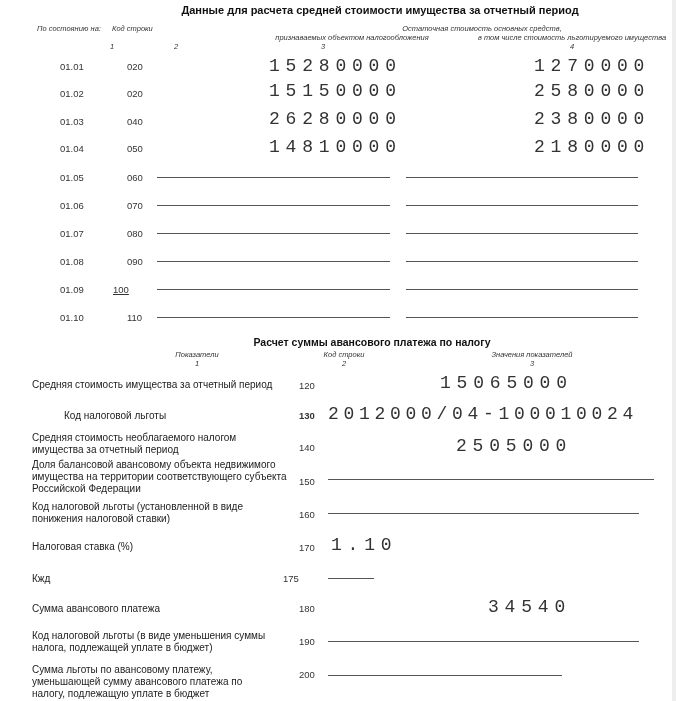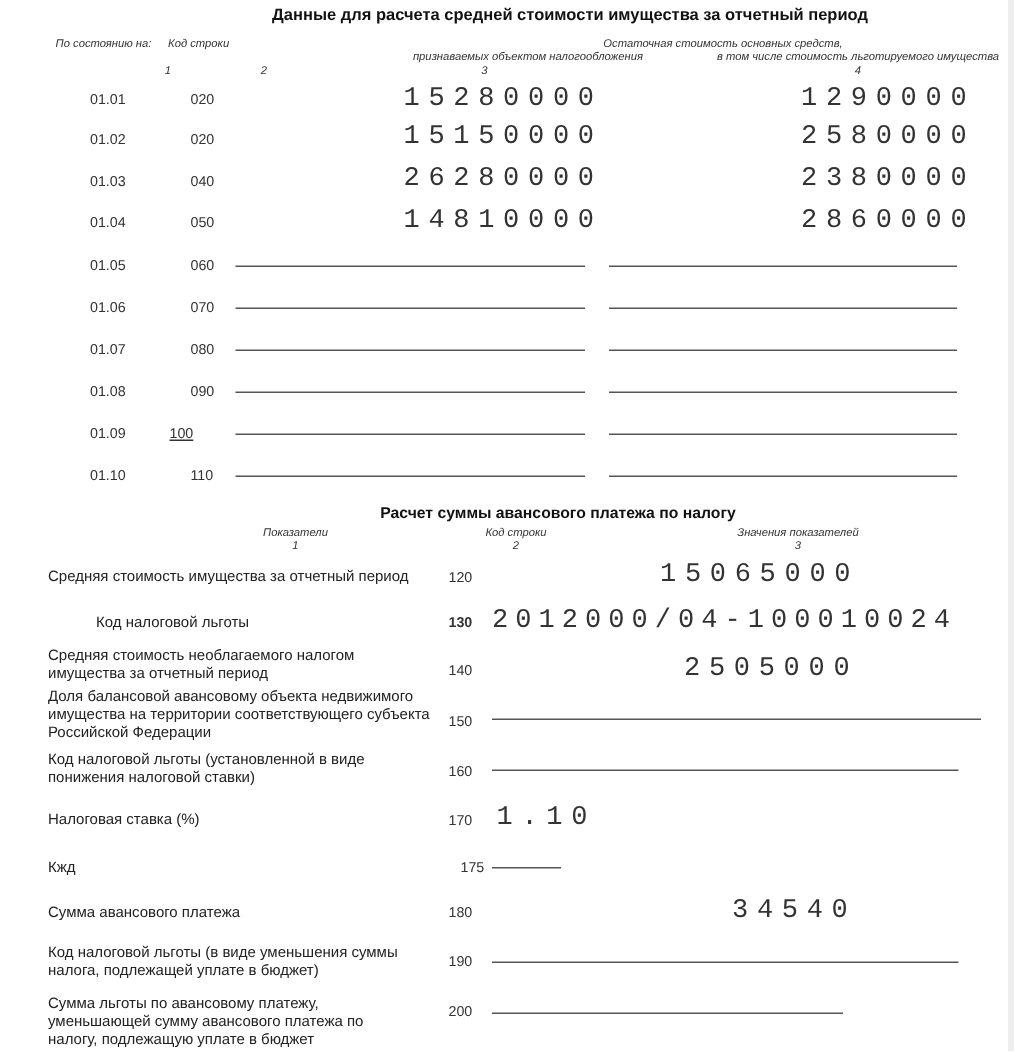--- a/index.html
+++ b/index.html
@@ -40,39 +40,39 @@
 
 <div class="abs hdr c" style="left:62px;width:16px;top:42px;">1</div>
 <div class="abs hdr c" style="left:126px;width:16px;top:42px;">2</div>
 <div class="abs hdr c" style="left:273px;width:16px;top:42px;">3</div>
 <div class="abs hdr c" style="left:522px;width:16px;top:42px;">4</div>
 
 <div>
   <div class="abs small" style="left:60px;top:61px;">01.01</div>
   <div class="abs small" style="left:127px;top:61px;">020</div>
   <div class="abs big" style="left:269px;top:56px;">15280000</div>
-  <div class="abs big" style="left:534px;top:56px;">1290000</div>
+  <div class="abs big" style="left:534px;top:56px;">1270000</div>
 </div>
 <div>
   <div class="abs small" style="left:60px;top:88px;">01.02</div>
   <div class="abs small" style="left:127px;top:88px;">020</div>
   <div class="abs big" style="left:269px;top:81px;">15150000</div>
   <div class="abs big" style="left:534px;top:81px;">2580000</div>
 </div>
 <div>
   <div class="abs small" style="left:60px;top:116px;">01.03</div>
   <div class="abs small" style="left:127px;top:116px;">040</div>
   <div class="abs big" style="left:269px;top:109px;">26280000</div>
   <div class="abs big" style="left:534px;top:109px;">2380000</div>
 </div>
 <div>
   <div class="abs small" style="left:60px;top:143px;">01.04</div>
   <div class="abs small" style="left:127px;top:143px;">050</div>
   <div class="abs big" style="left:269px;top:137px;">14810000</div>
-  <div class="abs big" style="left:534px;top:137px;">2860000</div>
+  <div class="abs big" style="left:534px;top:137px;">2180000</div>
 </div>
 
 <div>
   <div class="abs small" style="left:60px;top:172px;">01.05</div>
   <div class="abs small" style="left:127px;top:172px;">060</div>
   <div class="line" style="left:157px;width:233px;top:177px;"></div>
   <div class="line" style="left:406px;width:232px;top:177px;"></div>
 </div>
 <div>
   <div class="abs small" style="left:60px;top:200px;">01.06</div>
@@ -144,21 +144,21 @@
 </div>
 
 <div>
   <div class="abs label" style="left:32px;top:541px;width:250px;">Налоговая ставка (%)</div>
   <div class="abs small" style="left:299px;top:542px;">170</div>
   <div class="abs big" style="left:331px;top:535px;">1.10</div>
 </div>
 
 <div>
   <div class="abs label" style="left:32px;top:573px;width:250px;">Кжд</div>
-  <div class="abs small" style="left:307px;top:573px;text-align:center;">175</div>
+  <div class="abs small" style="left:283px;top:573px;text-align:center;">175</div>
   <div class="line" style="left:328px;width:46px;top:578px;"></div>
 </div>
 
 <div>
   <div class="abs label" style="left:32px;top:603px;width:250px;">Сумма авансового платежа</div>
   <div class="abs small" style="left:299px;top:603px;">180</div>
   <div class="abs big" style="left:488px;top:597px;">34540</div>
 </div>
 
 <div>

